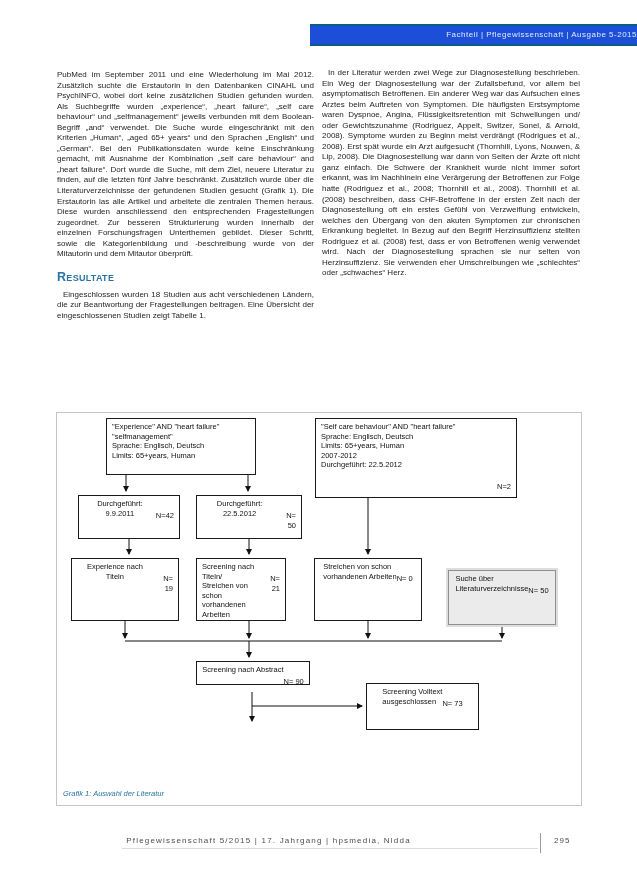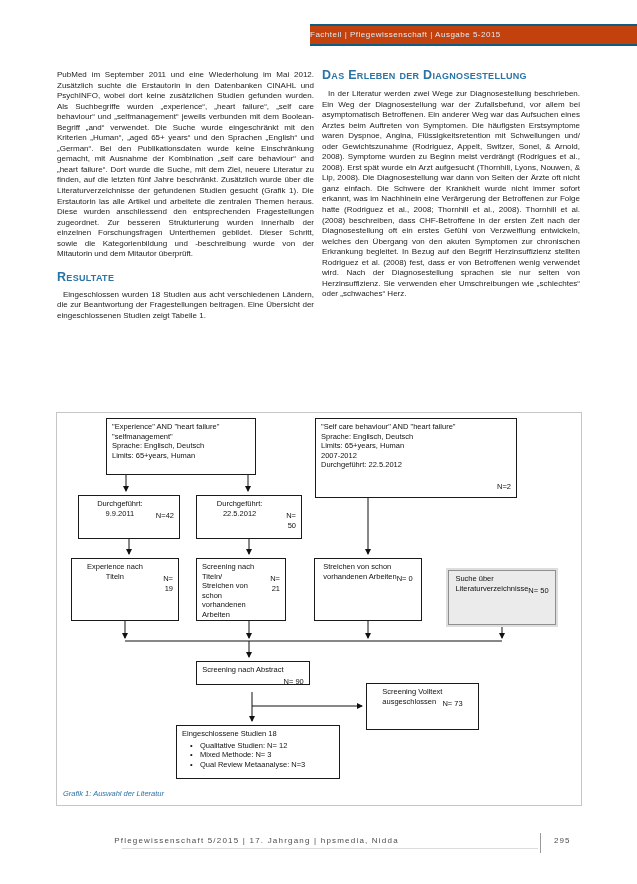--- a/index.html
+++ b/index.html
@@ -3,22 +3,22 @@
 <meta charset="utf-8">
 <style>
   html,body { margin:0; padding:0; background:#ffffff; }
   .page {
     position:relative; width:637px; height:884px; background:#ffffff;
     font-family:"Liberation Sans", sans-serif; overflow:hidden;
   }
   
   .band {
     position:absolute; left:310px; top:24px; width:327px; height:18px;
-    background:#c2410c; border-top:2px solid #0c5c86; border-bottom:2px solid #0c5c86;
-    color:#ddecf6; font-size:8px; letter-spacing:0.5px; text-align:left; line-height:18px;
+    background:#1d4ed8; border-top:2px solid #0c5c86; border-bottom:2px solid #0c5c86;
+    color:#ddecf6; font-size:8px; letter-spacing:0.5px; text-align:right; line-height:18px;
   }
   
   .col { position:absolute; }
   .col-left  { left:57px;  top:70px; width:257px; }
   .col-right { left:322px; top:68px; width:258px; }
   .body-text {
     margin:0; font-size:8px; line-height:10.55px; text-align:justify; color:#1d1d1d;
   }
   .indent { text-indent:6px; }
   .heading {
@@ -41,21 +41,21 @@
   .fcbody { white-space:pre-line; }
   .fcn { text-align:right; white-space:pre-line; margin-top:12px; }
   .gray { background:#ebebeb; border:1px solid #8f8f8f; box-shadow:0 0 0 2px #dedede; }
   .fcbox ul { margin:2px 0 0 6px; padding:0; list-style:none; }
   .fcbox li { padding-left:12px; position:relative; }
   .fcbox li::before { content:"•"; position:absolute; left:2px; }
   .fig-caption {
     position:absolute; left:6px; top:376px; font-size:7.5px; font-style:italic; color:#2a74a5;
   }
   
-  .footer { position:absolute; left:0; top:836px; width:613px; height:20px; font-size:8px; color:#4d4d4d; }
+  .footer { position:absolute; left:0; top:836px; width:613px; height:20px; font-size:8px; color:#4d4d4d;padding-left:24px; }
   .footer-text { position:absolute; left:0; right:100px; text-align:center; letter-spacing:1.2px; }
   .footer-rule { position:absolute; left:122px; top:12px; width:416px; border-top:1px solid #dcdcdc; }
   .footer-sep { position:absolute; left:540px; top:-3px; height:20px; border-left:1px solid #9a9a9a; }
   .footer-page { position:absolute; left:554px; letter-spacing:1px; }
 </style>
 </head>
 <body>
 
 <div class="page">
 
@@ -63,21 +63,20 @@
     <span>Fachteil | Pflegewissenschaft |  Ausgabe 5-2015</span>
   </div>
 
   <div class="col col-left">
     <p class="body-text">PubMed im September 2011 und eine Wiederholung im Mai 2012. Zusätzlich suchte die Erstautorin in den Datenbanken CINAHL und PsychINFO, wobei dort keine zusätzlichen Studien gefunden wurden. Als Suchbegriffe wurden „experience“, „heart failure“, „self care behaviour“ und „selfmanagement“ jeweils verbunden mit dem Boolean-Begriff „and“ verwendet. Die Suche wurde eingeschränkt mit den Kriterien „Human“, „aged 65+ years“ und den Sprachen „English“ und „German“. Bei den Publikationsdaten wurde keine Einschränkung gemacht, mit Ausnahme der Kombination „self care behaviour“ and „heart failure“. Dort wurde die Suche, mit dem Ziel, neuere Literatur zu finden, auf die letzten fünf Jahre beschränkt. Zusätzlich wurde über die Literaturverzeichnisse der gefundenen Studien gesucht (Grafik 1). Die Erstautorin las alle Artikel und arbeitete die zentralen Themen heraus. Diese wurden anschliessend den entsprechenden Fragestellungen zugeordnet. Zur besseren Strukturierung wurden innerhalb der einzelnen Forschungsfragen Unterthemen gebildet. Dieser Schritt, sowie die Kategorienbildung und -beschreibung wurde von der Mitautorin und dem Mitautor überprüft.</p>
     <h2 class="heading">Resultate</h2>
     <p class="body-text indent">Eingeschlossen wurden 18 Studien aus acht verschiedenen Ländern, die zur Beantwortung der Fragestellungen beitragen. Eine Übersicht der eingeschlossenen Studien zeigt Tabelle 1.</p>
   </div>
 
   <div class="col col-right">
-    <h2 class="heading">Das Erleben der Diagnosestellung</h2>
     <p class="body-text indent">In der Literatur werden zwei Wege zur Diagnosestellung beschrieben. Ein Weg der Diagnosestellung war der Zufallsbefund, vor allem bei asymptomatisch Betroffenen. Ein anderer Weg war das Aufsuchen eines Arztes beim Auftreten von Symptomen. Die häufigsten Erstsymptome waren Dyspnoe, Angina, Flüssigkeitsretention mit Schwellungen und/ oder Gewichtszunahme (Rodriguez, Appelt, Switzer, Sonel, &amp; Arnold, 2008). Symptome wurden zu Beginn meist verdrängt (Rodrigues et al., 2008). Erst spät wurde ein Arzt aufgesucht (Thornhill, Lyons, Nouwen, &amp; Lip, 2008). Die Diagnosestellung war dann von Seiten der Ärzte oft nicht ganz einfach. Die Schwere der Krankheit wurde nicht immer sofort erkannt, was im Nachhinein eine Verärgerung der Betroffenen zur Folge hatte (Rodriguez et al., 2008; Thornhill et al., 2008). Thornhill et al. (2008) beschreiben, dass CHF-Betroffene in der ersten Zeit nach der Diagnosestellung oft ein erstes Gefühl von Verzweiflung entwickeln, welches den Übergang von den akuten Symptomen zur chronischen Erkrankung begleitet. In Bezug auf den Begriff Herzinsuffizienz stellten Rodriguez et al. (2008) fest, dass er von Betroffenen wenig verwendet wird. Nach der Diagnosestellung sprachen sie nur selten von Herzinsuffizienz. Sie verwenden eher Umschreibungen wie „schlechtes“ oder „schwaches“ Herz.</p>
   </div>
 
   <div class="figure">
 
     <svg class="fc-arrows" width="526" height="394" viewBox="0 0 526 394">
       <defs>
         <marker id="arr" markerWidth="7" markerHeight="7" refX="5" refY="3" orient="auto">
           <path d="M0,0 L6,3 L0,6 Z" fill="#111"></path>
         </marker>
@@ -153,28 +152,20 @@
       <div class="fcbody">Screening nach Abstract</div>
       <div class="fcn">N= 90</div>
     </div>
 
     <div class="fcbox vc" style="left:309px;top:270px;width:113px;height:47px">
       <div class="fcbody">Screening Volltext
 ausgeschlossen</div>
       <div class="fcn">N= 73</div>
     </div>
 
-    <div class="fcbox" style="left:119px;top:312px;width:164px;height:54px">
-      <div class="fcbody">Eingeschlossene Studien 18</div>
-      <ul>
-        <li>Qualitative Studien: N= 12</li>
-        <li>Mixed Methode: N= 3</li>
-        <li>Qual Review Metaanalyse: N=3</li>
-      </ul>
-    </div>
 
     <div class="fig-caption">Grafik 1: Auswahl der Literatur</div>
   </div>
 
   <div class="footer">
     <span class="footer-text">Pflegewissenschaft 5/2015 | 17. Jahrgang | hpsmedia, Nidda</span>
     <span class="footer-rule"></span>
     <span class="footer-sep"></span>
     <span class="footer-page">295</span>
   </div>

